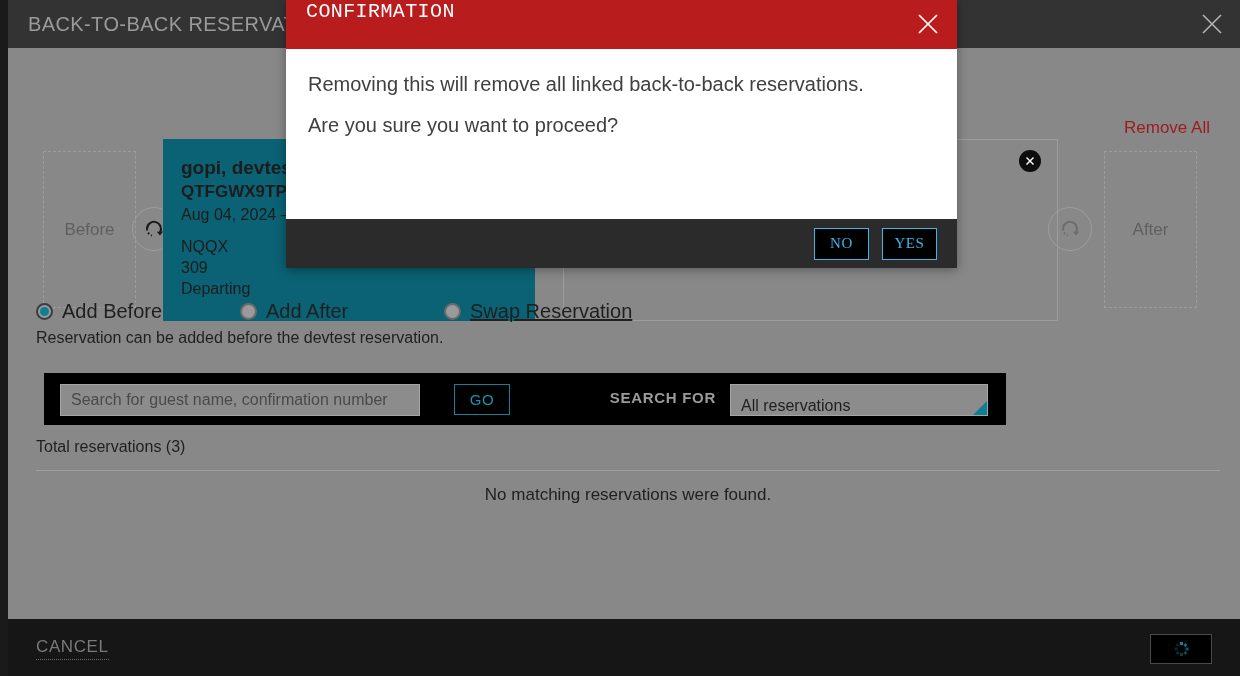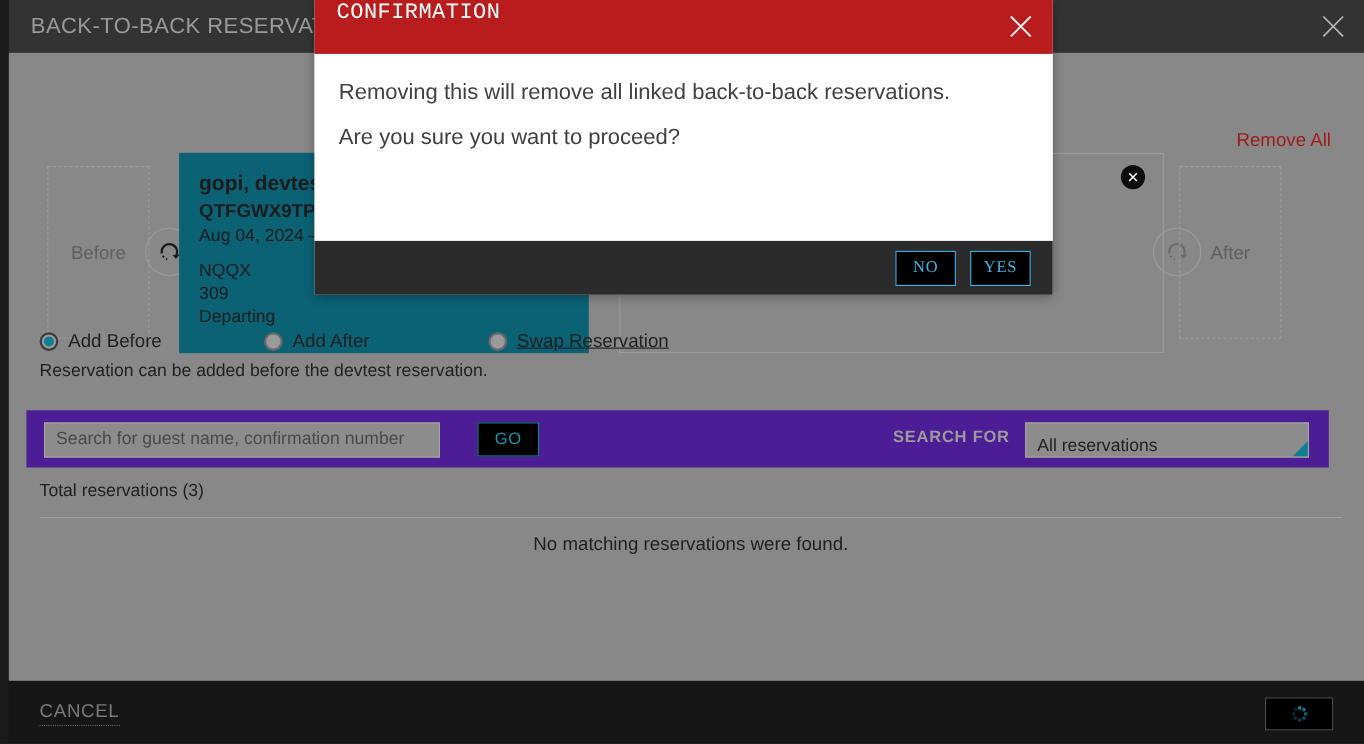--- a/index.html
+++ b/index.html
@@ -103,21 +103,21 @@
 
   .drop-zone {
     position: absolute;
     width: 93px; height: 157px;
     border: 1px dashed #9d9d9d;
     display: flex; align-items: center; justify-content: center;
     color: #5f5f5f;
     font-size: 17px;
   }
   .drop-before { left: 35px; top: 57px; }
-  .drop-after  { left: 1064px; top: 57px; }
+  .drop-after  { left: 1096px; top: 57px; }
 
   .swap-circle {
     position: absolute;
     width: 44px; height: 44px;
     border-radius: 50%;
     border: 1px solid #9d9d9d;
     display: flex; align-items: center; justify-content: center;
     cursor: pointer;
   }
   .swap-left  { left: 124px; top: 113px; }
@@ -172,21 +172,21 @@
   
   .radio-row {
     position: absolute; left: 20px; top: 252px;
     width: 1190px; height: 26px;
   }
   .radio-item {
     position: absolute;
     display: flex; align-items: center;
     cursor: pointer;
     color: #1f1f1f;
-    font-size: 17px;
+    font-size: 20px;
   }
   .radio-item .dot {
     width: 17px; height: 17px;
     border-radius: 50%;
     border: 2px solid #6a6a6a;
     margin-right: 9px;
     display: flex; align-items: center; justify-content: center;
     background: #9a9a9a;
   }
   .radio-item.checked .dot { border-color: #3c3c3c; }
@@ -200,23 +200,23 @@
   .r2 { left: 212px; }
   .r3 { left: 416px; text-decoration: underline; }
 
   .radio-hint {
     position: absolute; left: 28px; top: 281px;
     color: #1f1f1f; font-size: 16px;
   }
 
   
   .search-bar {
-    position: absolute; left: 16px; top: 325px;
-    width: 1184px; height: 52px;
-    background: #4c1d95;
+    position: absolute; left: 36px; top: 325px;
+    width: 962px; height: 52px;
+    background: #000000;
   }
   .search-input {
     position: absolute; left: 16px; top: 11px;
     width: 360px; height: 32px;
     background: #8c8c8c;
     border: 1px solid #a5a5a5;
     color: #4a4a4a;
     font-size: 16px;
     padding: 0 10px;
     font-family: "Liberation Sans", sans-serif;

